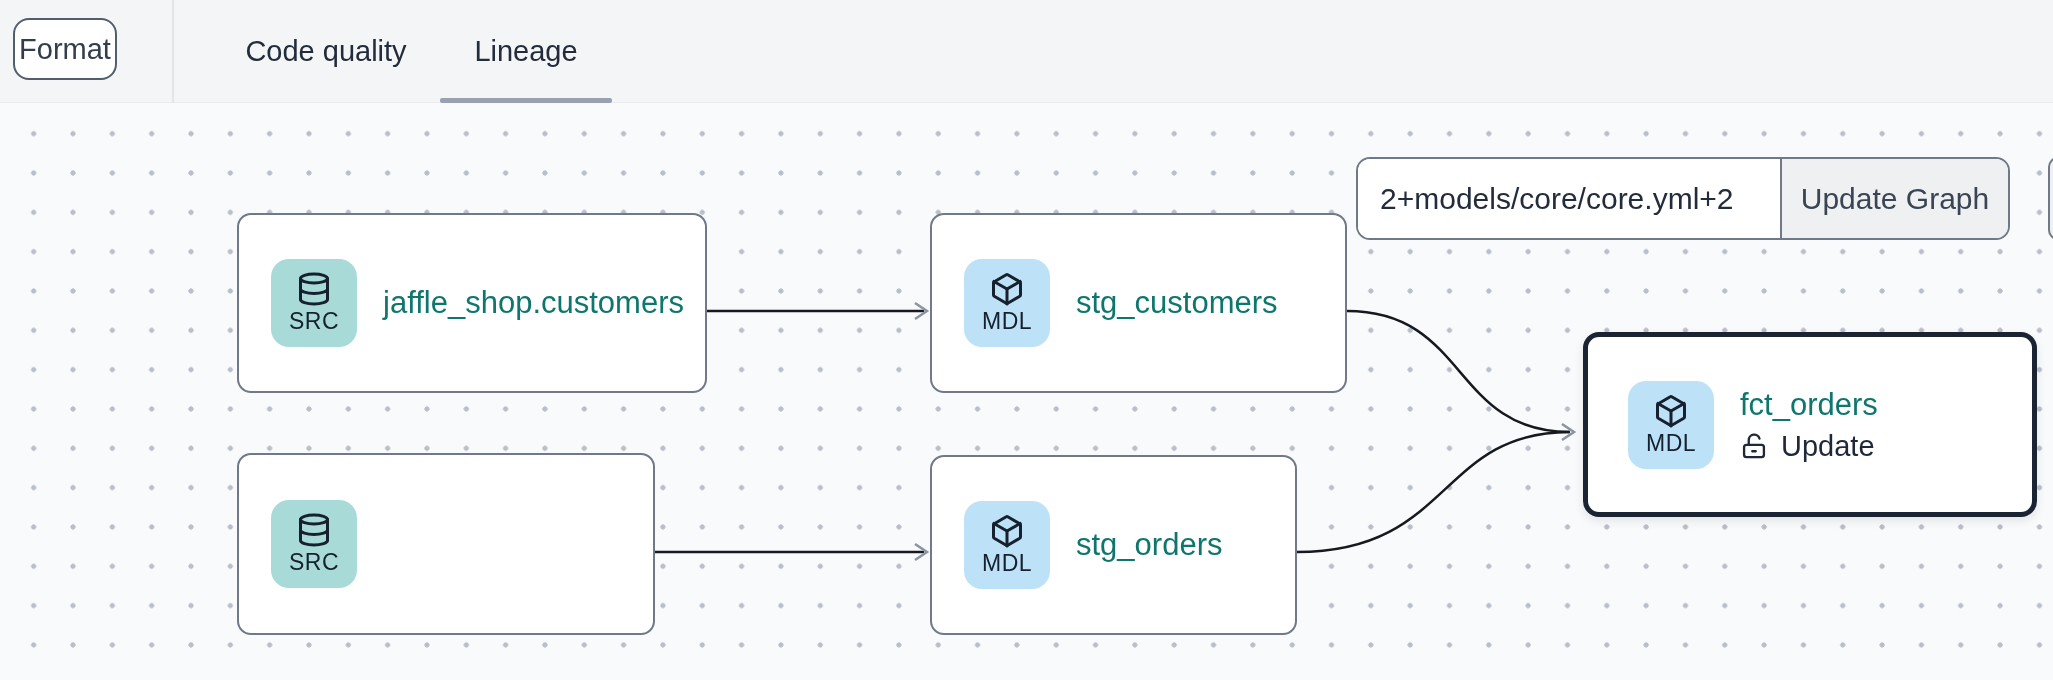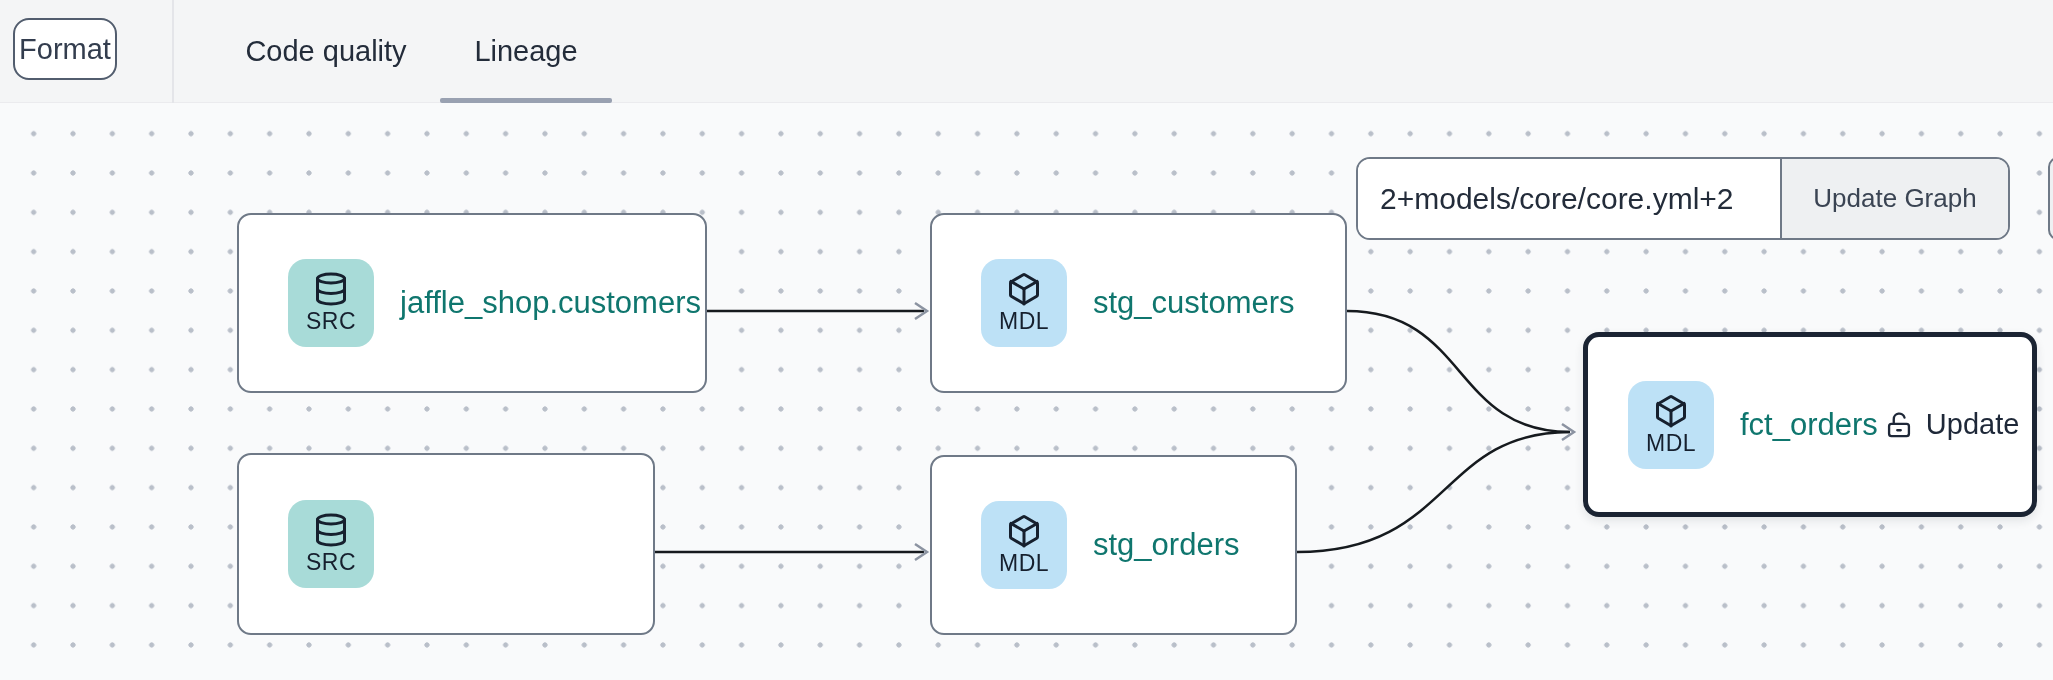--- a/index.html
+++ b/index.html
@@ -40,58 +40,58 @@
     background-color:#f9fafb;
     background-image:radial-gradient(circle, #b9bfc9 2.3px, rgba(185,191,201,0) 2.9px);
     background-size:39.33px 39.33px;
     background-position:14px 11px;
   }
   svg.edges { position:absolute; left:0; top:0; width:2053px; height:680px; z-index:1; pointer-events:none; }
 
   
   .node {
     position:absolute; background:#ffffff; border:2px solid #6f7987; border-radius:14px;
-    display:flex; align-items:center; gap:26px; padding-left:49px; z-index:2; cursor:pointer;
+    display:flex; align-items:center; gap:26px; padding-left:32px; z-index:2; cursor:pointer;
   }
   .node.selected {
     border:5px solid #1b2433; border-radius:16px; padding-left:40px;
     box-shadow:0 4px 10px rgba(27,36,51,0.10);
   }
   .n-customers    { left:237px;  top:213px; width:470px; height:180px; }
   .n-stg-customers{ left:930px;  top:213px; width:417px; height:180px; }
   .n-orders       { left:237px;  top:453px; width:418px; height:182px; }
   .n-stg-orders   { left:930px;  top:455px; width:367px; height:180px; }
   .n-fct-orders   { left:1583px; top:332px; width:454px; height:185px; }
 
   .badge {
     width:86px; height:88px; border-radius:18px; flex:0 0 86px;
     display:flex; flex-direction:column; align-items:center; justify-content:center; gap:1px;
   }
   .badge-src { background:#a8dbd8; }
   .badge-mdl { background:#bde1f6; }
   .badge-label { font-size:23px; font-weight:500; letter-spacing:0.5px; color:#16202e; }
   .node-title { font-size:31px; color:#0f766e; white-space:nowrap; }
-  .node-text-col { display:flex; flex-direction:row; gap:7px; }
+  .node-text-col { display:flex; flex-direction:column; gap:7px; }
   .access-row { display:flex; align-items:center; gap:13px; font-size:29px; color:#1e2838; }
 
   
   .selector-group {
     position:absolute; left:1356px; top:157px; width:654px; height:83px;
     border:2px solid #6f7987; border-radius:14px; background:#ffffff;
     display:flex; overflow:hidden; z-index:4;
   }
   .selector-input {
     width:422px; height:100%; border:none; outline:none; background:#ffffff;
     font-family:Liberation Sans, sans-serif;
     font-size:30px; color:#232c3a; padding:0 18px 0 22px;
   }
   .update-graph-btn {
     flex:1; border-left:2px solid #6f7987; background:#eef0f2;
     display:flex; align-items:center; justify-content:center;
-    font-size:26px; color:#3a4453; cursor:pointer; white-space:nowrap;
+    font-size:30px; color:#3a4453; cursor:pointer; white-space:nowrap;
   }
   .cutoff-btn {
     position:absolute; left:2048px; top:157px; width:20px; height:83px;
     border:2px solid #6f7987; border-radius:14px; background:#eef0f2; z-index:4;
   }
 </style>
 </head>
 <body>
 
 <div class="topbar">

